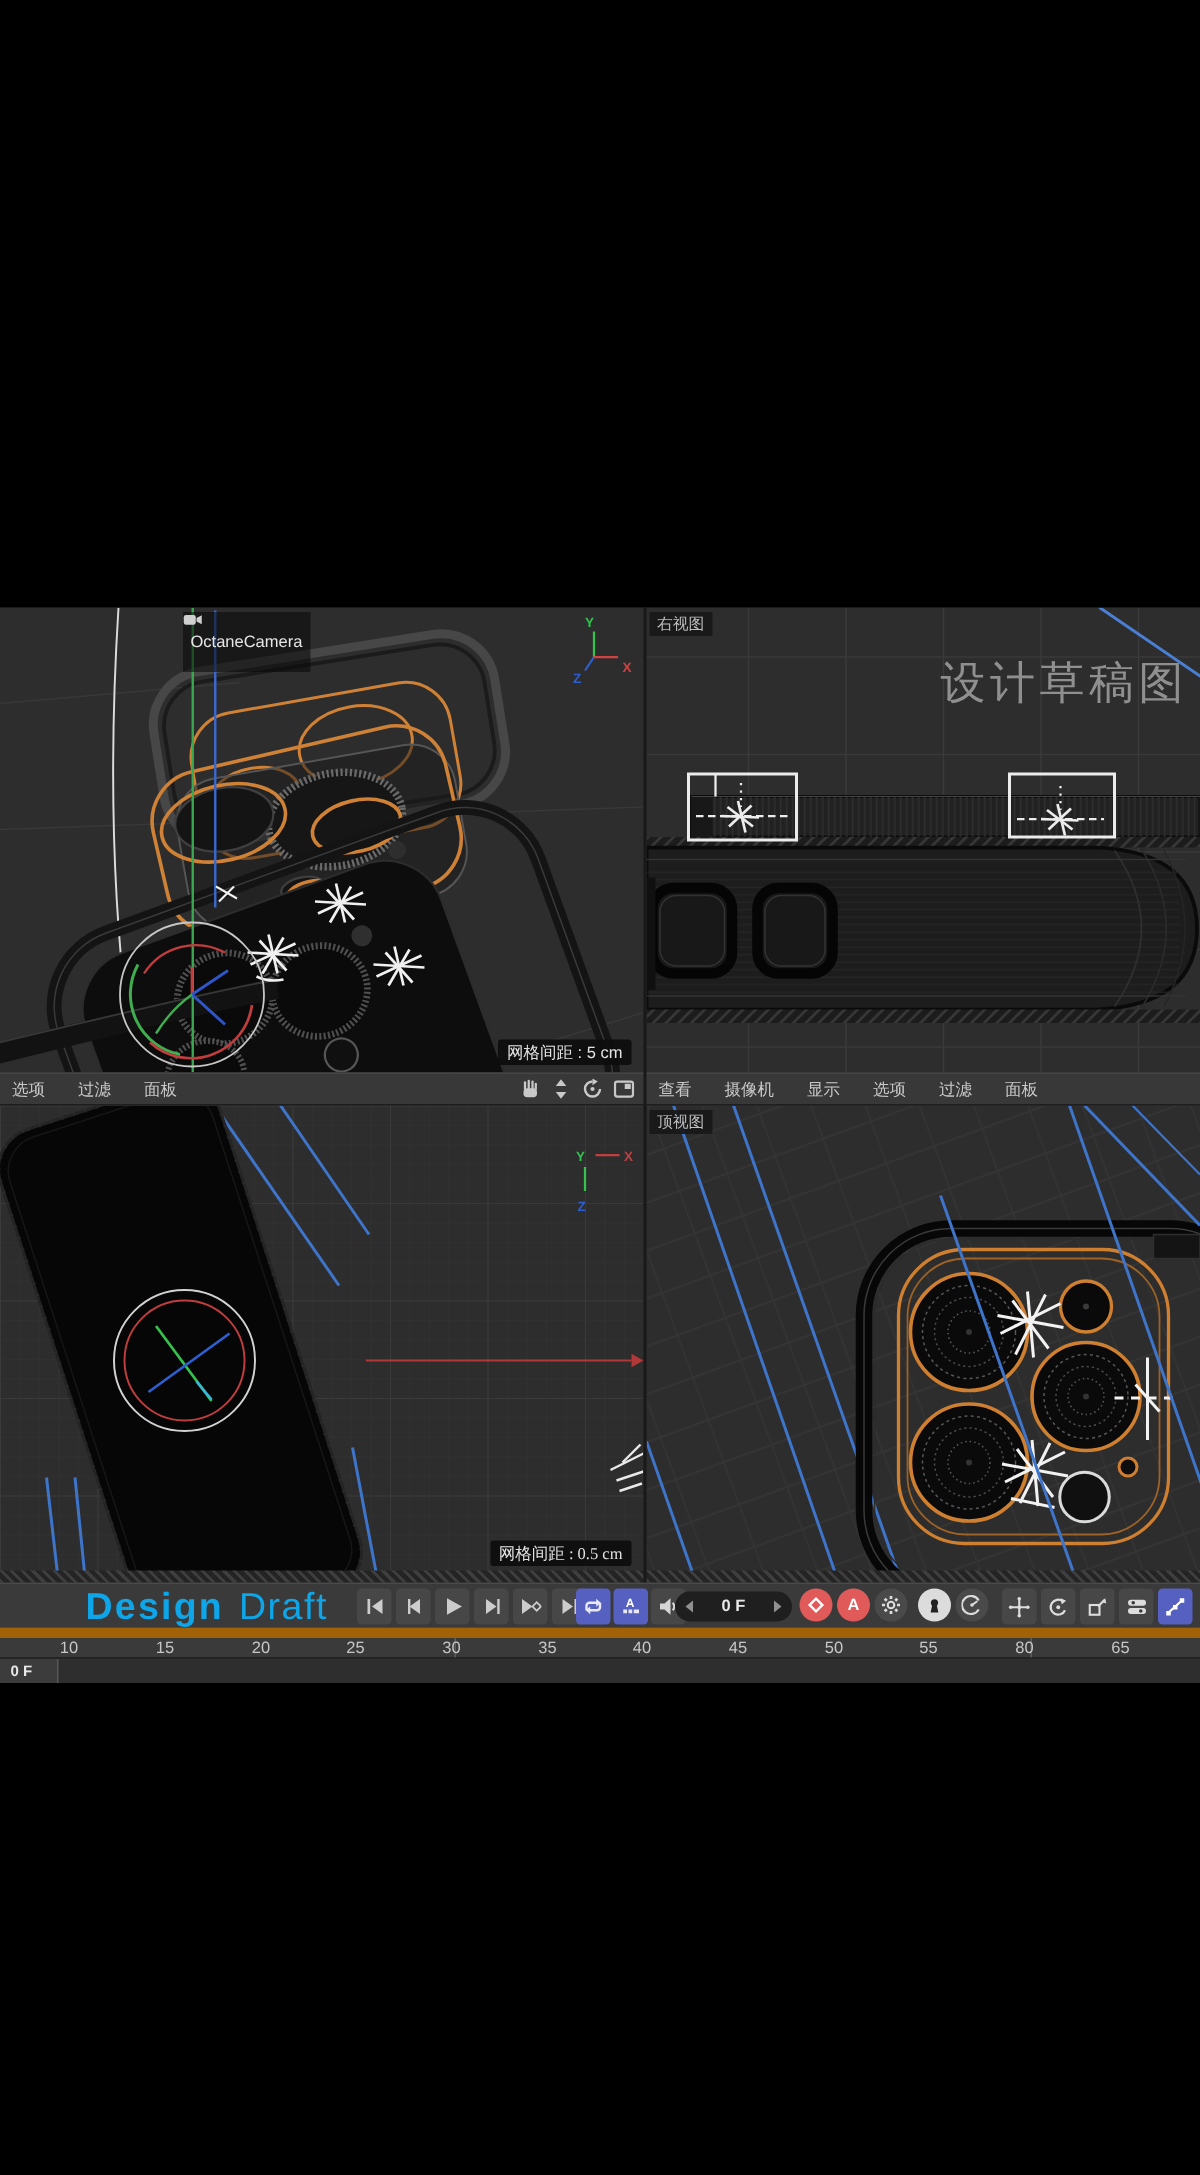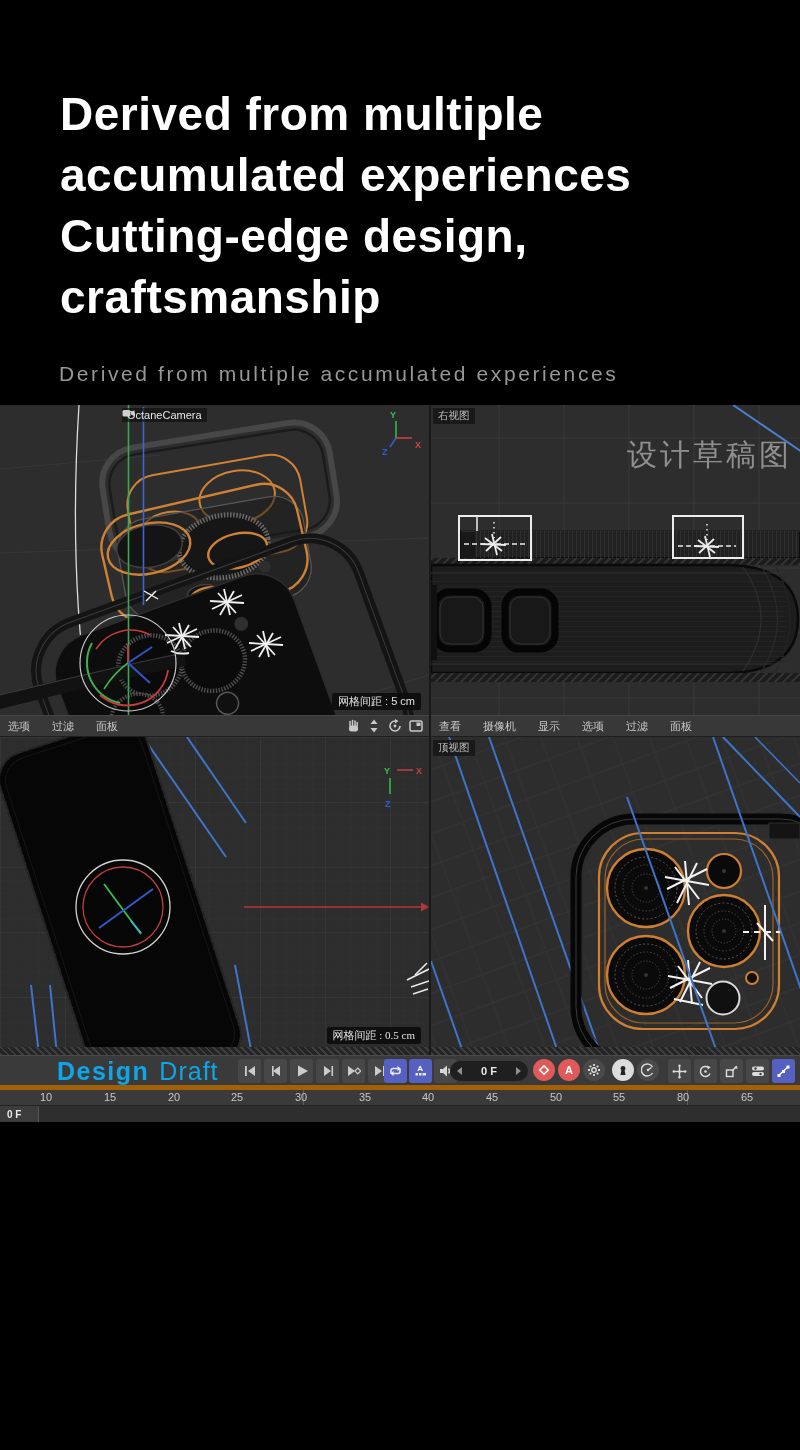--- a/index.html
+++ b/index.html
@@ -15,21 +15,21 @@
   .vp svg{position:absolute;left:0;top:0;}
   .vp-tl{left:0;top:0;width:429px;height:310px;}
   .vp-tr{left:431px;top:0;width:369px;height:310px;}
   .vp-bl{left:0;top:332px;width:429px;height:318px;}
   .vp-br{left:431px;top:332px;width:403px;height:318px;}
   .divider-v{position:absolute;left:429px;top:0;width:2px;height:650px;background:#191919;z-index:6;}
   .hatch-strip{position:absolute;left:0;top:642px;width:800px;height:8px;z-index:5;
      background:repeating-linear-gradient(45deg,#3e3e3e 0 2px,#242424 2px 5px);}
   
   .cam-label{position:absolute;left:122px;top:3px;display:flex;align-items:center;gap:4px;
-     background:rgba(8,8,8,.55);color:#e6e6e6;font-size:11px;padding:1px 5px;z-index:3;}
+     background:rgba(8,8,8,.55);color:#e6e6e6;font-size:11px;padding:14px 5px;z-index:3;}
   .vp-chip{position:absolute;left:2px;top:3px;background:rgba(24,24,24,.92);color:#bdbdbd;
      font-size:10.5px;padding:1px 5px;z-index:3;}
   .grid-badge{position:absolute;right:8px;background:rgba(12,12,12,.9);color:#e2e2e2;
      font-size:11px;padding:1px 6px;border-radius:2px;z-index:3;}
   .vp-tl .grid-badge{top:288px;text-align:center;}
   .vp-bl .grid-badge{top:290px;font-family:Liberation Serif, serif;}
   .watermark{position:absolute;left:196px;top:30px;color:#8f8f8f;font-size:30px;letter-spacing:3px;z-index:3;}
   
   .menubar{position:absolute;left:0;top:310px;width:800px;height:22px;background:#383838;
      border-top:1px solid #454545;border-bottom:1px solid #1e1e1e;box-sizing:border-box;
@@ -59,44 +59,37 @@
   .tri.left{border-right:5px solid #909090;}
   .tri.right{border-left:5px solid #909090;}
   .rec-a{position:absolute;left:533px;top:3px;display:flex;gap:3px;}
   .rec-b{position:absolute;left:612px;top:3px;display:flex;gap:3px;}
   .tl-circle{width:22px;height:22px;border-radius:50%;display:flex;align-items:center;justify-content:center;}
   .tl-circle.red{background:#e05a5a;color:#fff;font-size:11px;font-weight:700;}
   .tl-circle.dark{background:#4a4a4a;}
   .tl-circle.light{background:#dcdcdc;}
   .xform-group{position:absolute;left:668px;top:3px;display:flex;gap:3px;}
   .tl-row2{position:absolute;left:0;top:30px;width:800px;height:20px;background:#3a3a3a;
-     border-top:5px solid #a16207;box-sizing:border-box;}
+     border-top:7px solid #a16207;box-sizing:border-box;}
   .ruler-num{position:absolute;top:1px;width:20px;text-align:center;color:#c6c6c6;font-size:11px;}
   .ruler-ticks{position:absolute;left:5px;top:15px;width:790px;height:4px;
      background:repeating-linear-gradient(90deg,#9a9a9a 0 1px,transparent 1px 12.72px);}
   .ruler-gridline{position:absolute;top:0;width:1px;height:20px;background:#5d5d5d;}
   .tl-row3{position:absolute;left:0;top:50px;width:800px;height:17px;background:#2e2e2e;
      border-top:1px solid #242424;box-sizing:border-box;}
   .playhead-tab{position:absolute;left:0;top:0;width:38px;height:16px;background:#3c3c3c;
      border-right:1px solid #555;display:flex;align-items:center;}
   .playhead-tab span{color:#e8e8e8;font-size:10px;font-weight:700;padding-left:7px;}
   svg text.ax{font-family:"Liberation Sans",sans-serif;font-size:9px;font-weight:700;}
 </style>
 </head>
 <body>
 
 <div class="page">
 
-  <div class="hero-title">
-    <div>Derived from multiple</div>
-    <div>accumulated experiences</div>
-    <div>Cutting-edge design,</div>
-    <div>craftsmanship</div>
-  </div>
-  <div class="hero-sub">Derived from multiple accumulated experiences</div>
 
   <div class="editor">
 
     <div class="vp vp-tl">
       <svg width="429" height="310" viewBox="0 0 429 310">
         <line x1="0" y1="148" x2="429" y2="133" stroke="#383838"></line>
         <line x1="0" y1="64" x2="160" y2="50" stroke="#383838"></line>
         <line x1="300" y1="310" x2="429" y2="270" stroke="#383838"></line>
         <path d="M79,0 C73,95 74,195 87,290" stroke="#dcdcdc" stroke-width="1.3" fill="none"></path>
 

